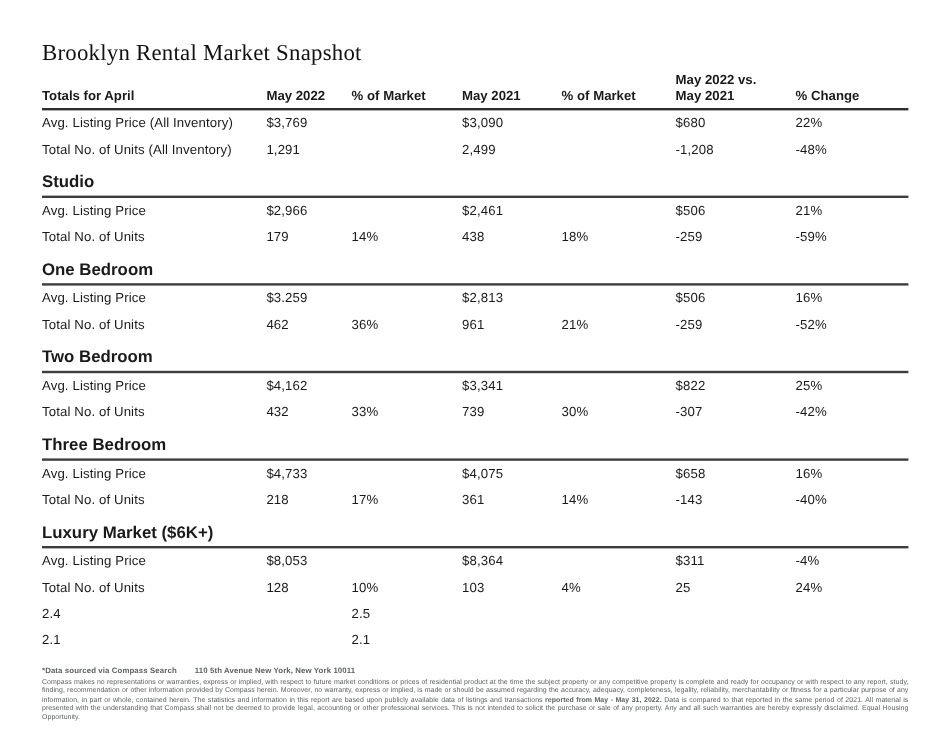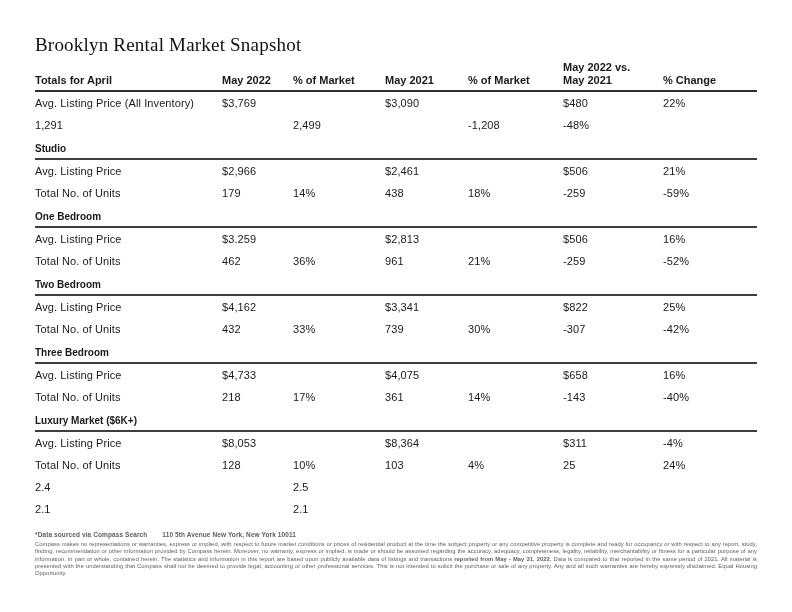--- a/index.html
+++ b/index.html
@@ -46,21 +46,21 @@
     border-top: 2px solid #2e2e2e;
     margin: 0;
     width: 722px;
   }
   .section-rule { border-top: 2px solid #3e3e3e; }
   .data-row { height: 22px; align-items: center; }
   .cell { font-size: 11px; letter-spacing: 0.1px; white-space: nowrap; }
   .row-label { }
   .section-head {
     padding: 7px 0 4px 0;
-    font-size: 10px;
+    font-size: 14px;
     font-weight: bold;
   }
   .footer { margin-top: 11px; width: 722px; color: #5c615e; }
   .footnote {
     font-size: 6.5px;
     font-weight: 600;
     letter-spacing: 0.1px;
     margin-bottom: 3px;
   }
   .footnote .address { margin-left: 15px; }
@@ -90,24 +90,25 @@
         <div class="header-cell">% Change</div>
       </div>
     <hr class="rule">
     <div id="table-body">
         <div class="grid-row data-row">
           <div class="cell row-label">Avg. Listing Price (All Inventory)</div>
           <div class="cell">$3,769</div>
           <div class="cell"></div>
           <div class="cell">$3,090</div>
           <div class="cell"></div>
-          <div class="cell">$480</div>
+          <div class="cell">$680</div>
           <div class="cell">22%</div>
         </div>
         <div class="grid-row data-row">
+          <div class="cell row-label">Total No. of Units (All Inventory)</div>
           <div class="cell">1,291</div>
           <div class="cell"></div>
           <div class="cell">2,499</div>
           <div class="cell"></div>
           <div class="cell">-1,208</div>
           <div class="cell">-48%</div>
         </div>
         <div class="section-head">Studio</div>
         <hr class="rule section-rule">
         <div class="grid-row data-row">

